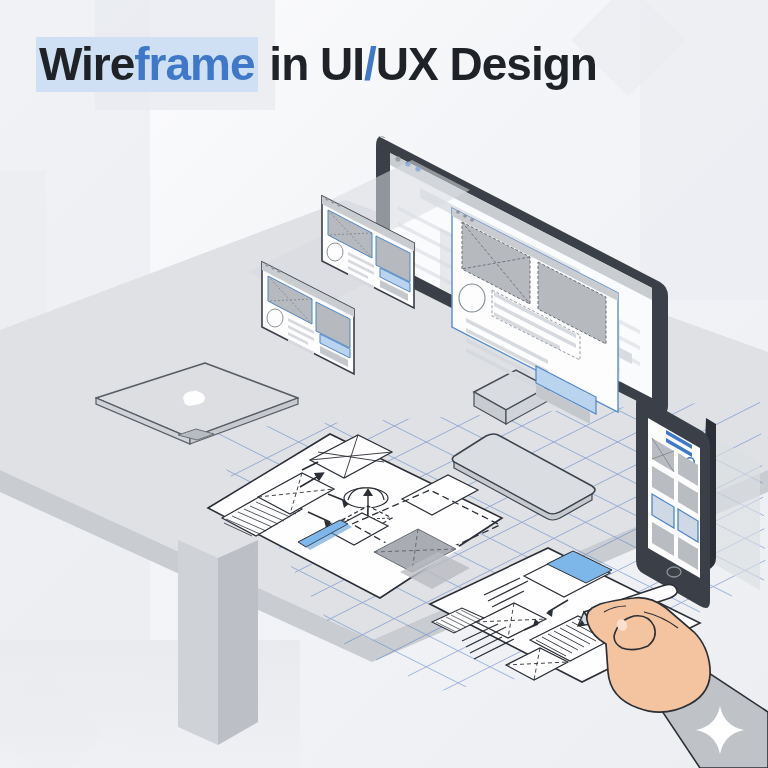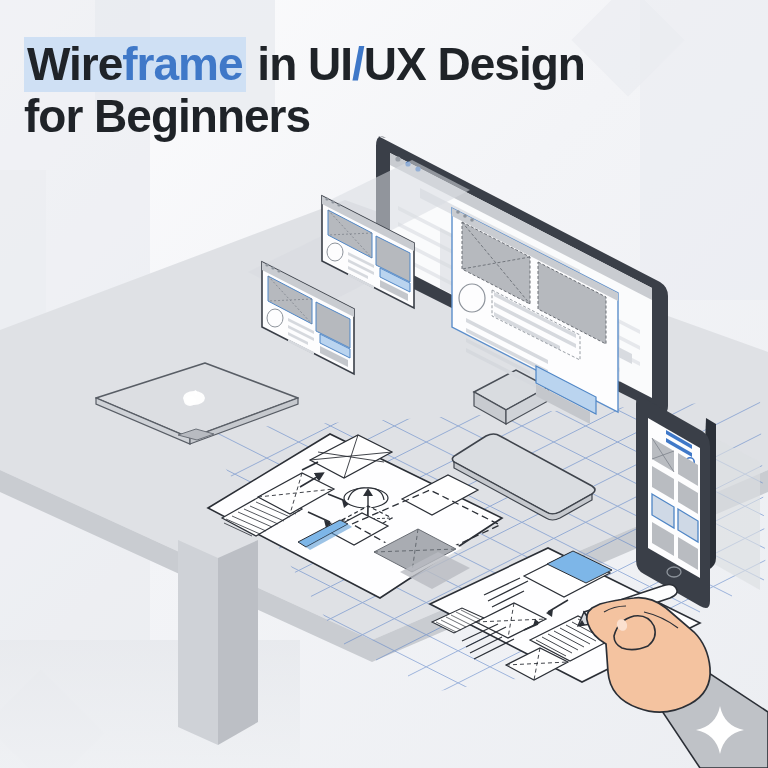--- a/index.html
+++ b/index.html
@@ -10,21 +10,21 @@
   }
   .stage{position:relative;width:768px;height:768px;overflow:hidden;background:#f2f3f5;}
 
   
   .bg-base{position:absolute;inset:0;
     background:linear-gradient(135deg,#fdfdfe 0%,#f3f4f7 45%,#eceef2 100%);}
   .bg-shape{position:absolute;background:#e7eaef;opacity:.75;}
   .bg-poly{position:absolute;background:#e9ebf0;opacity:.7;}
 
   
-  .title-wrap{position:absolute;left:24px;top:38px;z-index:60;}
+  .title-wrap{position:absolute;left:36px;top:38px;z-index:60;}
   .title-line{font-size:46px;line-height:52px;font-weight:bold;
     letter-spacing:-1px;color:#1f2328;white-space:nowrap;
     font-family:"Liberation Sans", sans-serif;}
   .hl{background:#cfe0f4;padding:1px 3px 2px 3px;}
   .blue{color:#3f78c8;}
   .floor-shadow{position:absolute;left:0;top:640px;width:300px;height:128px;
     background:linear-gradient(180deg,#e6e8ec 0%,#eef0f3 100%);opacity:.8;}
 </style>
 </head>
 <body>
@@ -36,21 +36,20 @@
   <div class="bg-poly" style="left:95px;top:0;width:180px;height:110px;opacity:.8;"></div>
   <div class="bg-poly" style="left:640px;top:0;width:128px;height:300px;opacity:.55;"></div>
   <div class="bg-poly" style="left:588px;top:0;width:80px;height:80px;transform:rotate(45deg);opacity:.6;"></div>
   <div class="bg-poly" style="left:0;top:690px;width:90px;height:78px;transform:rotate(45deg);opacity:.65;"></div>
   <div class="bg-poly" style="left:0;top:170px;width:46px;height:200px;opacity:.5;"></div>
 
   <div class="title-wrap">
     <div class="title-line">
       <span class="hl"><span>Wire</span><span class="blue">frame</span></span><span> in UI</span><span class="blue">/</span><span>UX Design</span>
     </div>
-    <div class="title-line">for Beginners</div>
   </div>
 
   <div class="floor-shadow"></div>
 
   <div style="position:absolute;left:0;top:0;width:768px;height:768px;overflow:hidden;">
     <svg width="768" height="768" style="display:block;">
 
       <polygon points="0,330 345,200 768,352 768,470 372,640 0,470" fill="#dfe1e5"></polygon>
       <polygon points="0,470 372,640 768,470 768,492 372,662 0,492" fill="#c9ccd1"></polygon>
 

